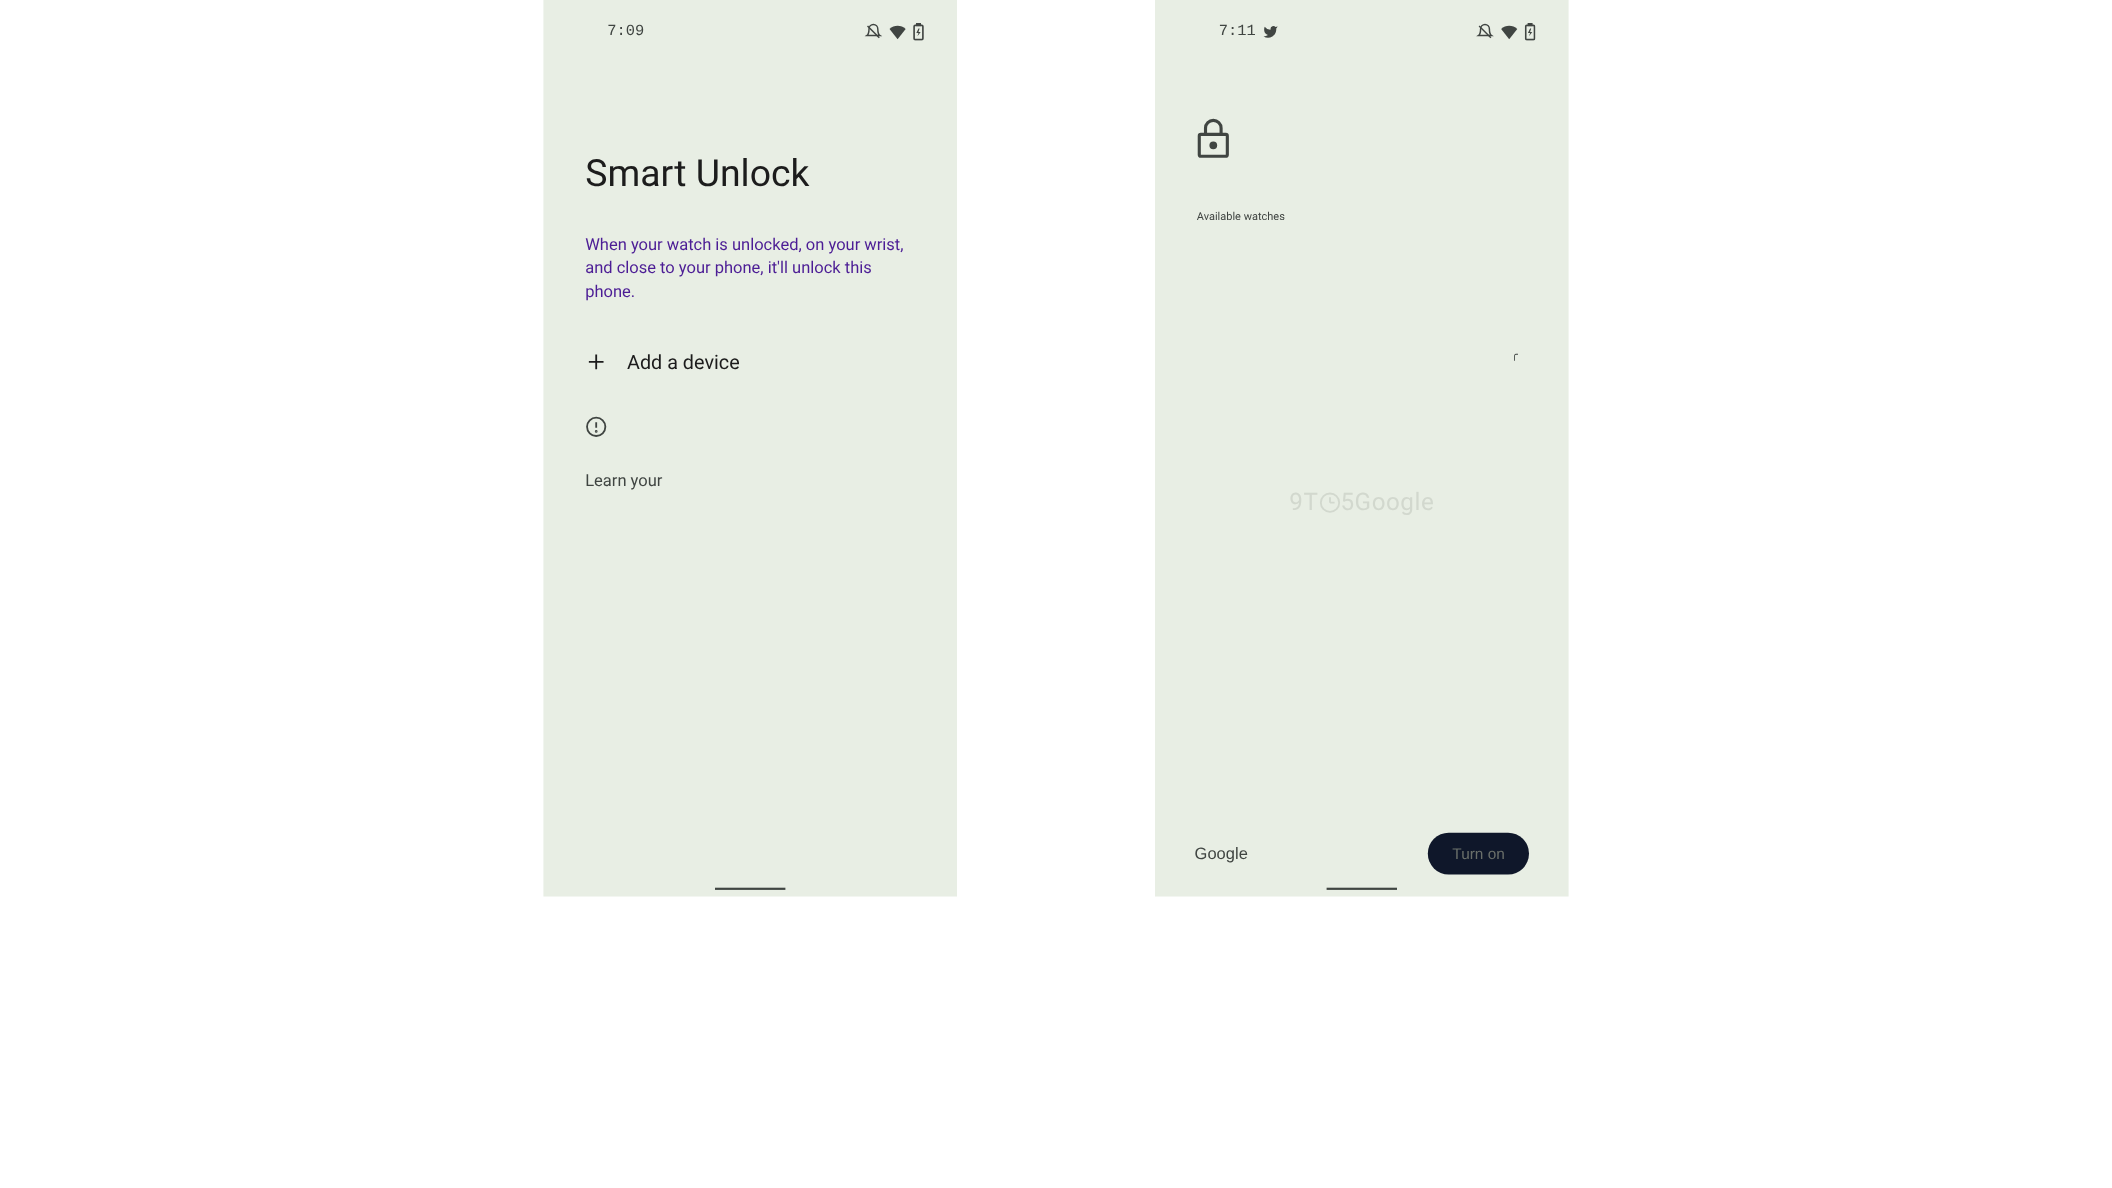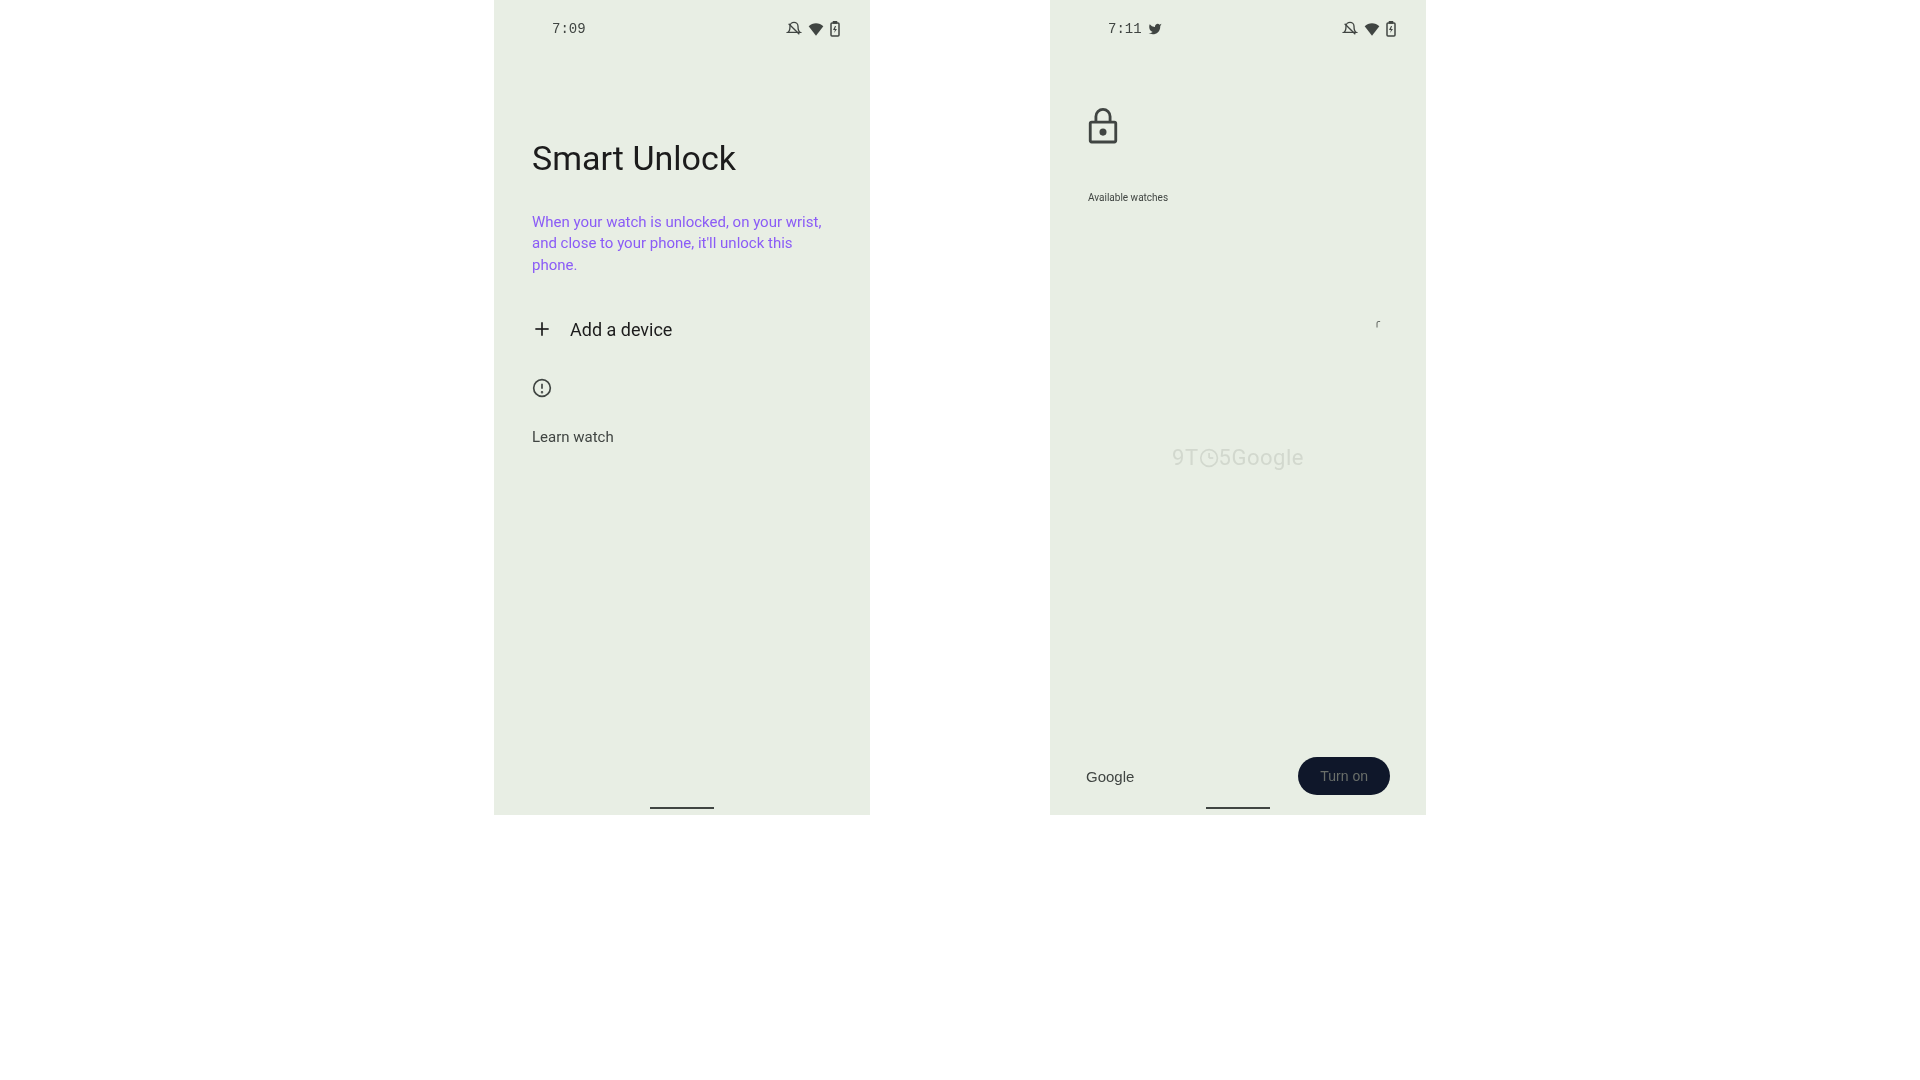--- a/index.html
+++ b/index.html
@@ -59,21 +59,21 @@
     }
     .page-title {
       font-size: 34px;
       font-weight: 400;
       color: #1c1c1c;
       margin-top: 95px;
       line-height: 1.25;
     }
     .page-subtitle {
       font-size: 15px;
-      color: #8b5cf6;
+      color: #4c1d95;
       margin-top: 32px;
       line-height: 1.45;
     }
     .add-device-row {
       display: flex;
       align-items: center;
       gap: 18px;
       margin-top: 42px;
       cursor: pointer;
     }
@@ -220,21 +220,21 @@
 
     <div class="info-icon-box">
       <svg width="20" height="20" viewBox="0 0 24 24" fill="none" stroke="#404542" stroke-width="2">
         <circle cx="12" cy="12" r="10"></circle>
         <line x1="12" y1="7" x2="12" y2="13"></line>
         <circle cx="12" cy="17" r="0.5" fill="#404542"></circle>
       </svg>
     </div>
 
 
-    <a class="learn-more">Learn watch</a>
+    <a class="learn-more">Learn your</a>
   </div>
 
   <div class="nav-bar"></div>
 </div>
 
 <div class="phone">
   <div class="status-bar">
     <div class="status-left">
       <span>7:11</span>
       <span class="status-icon">

